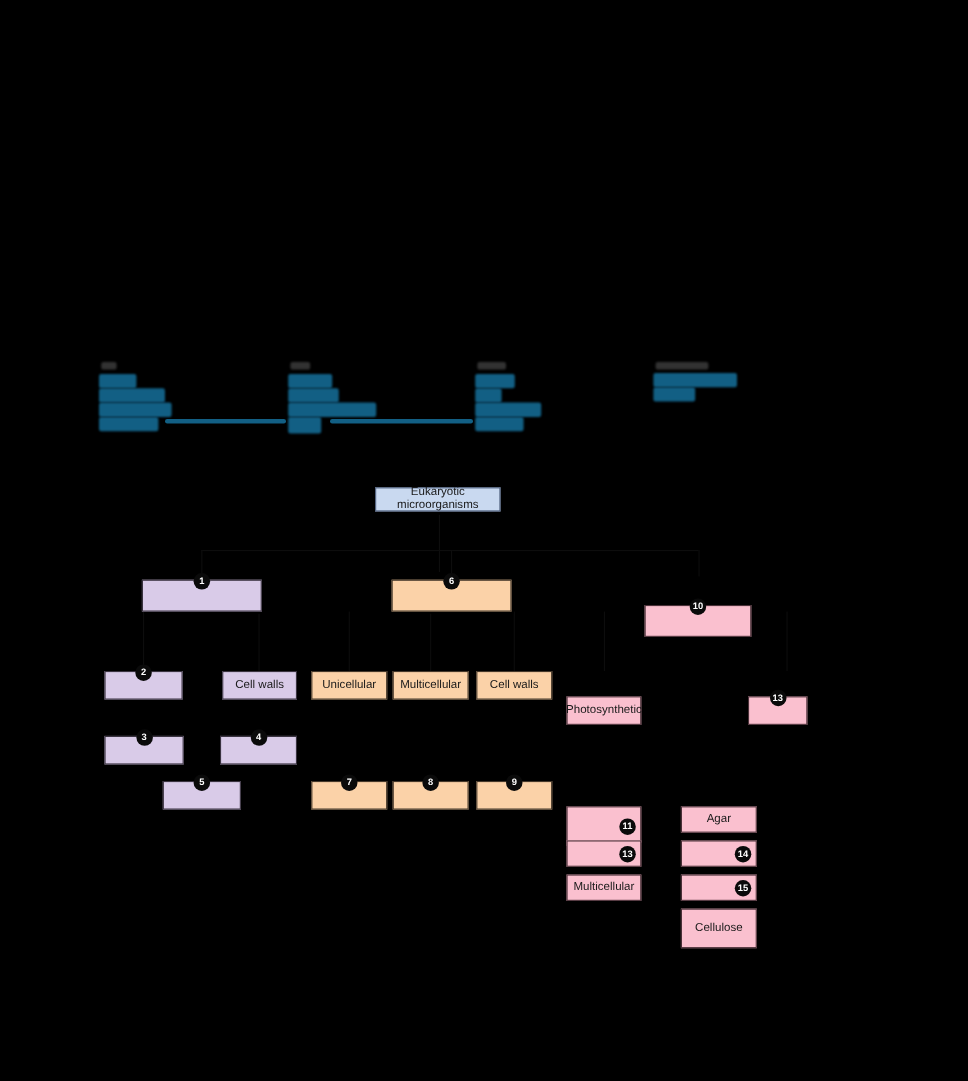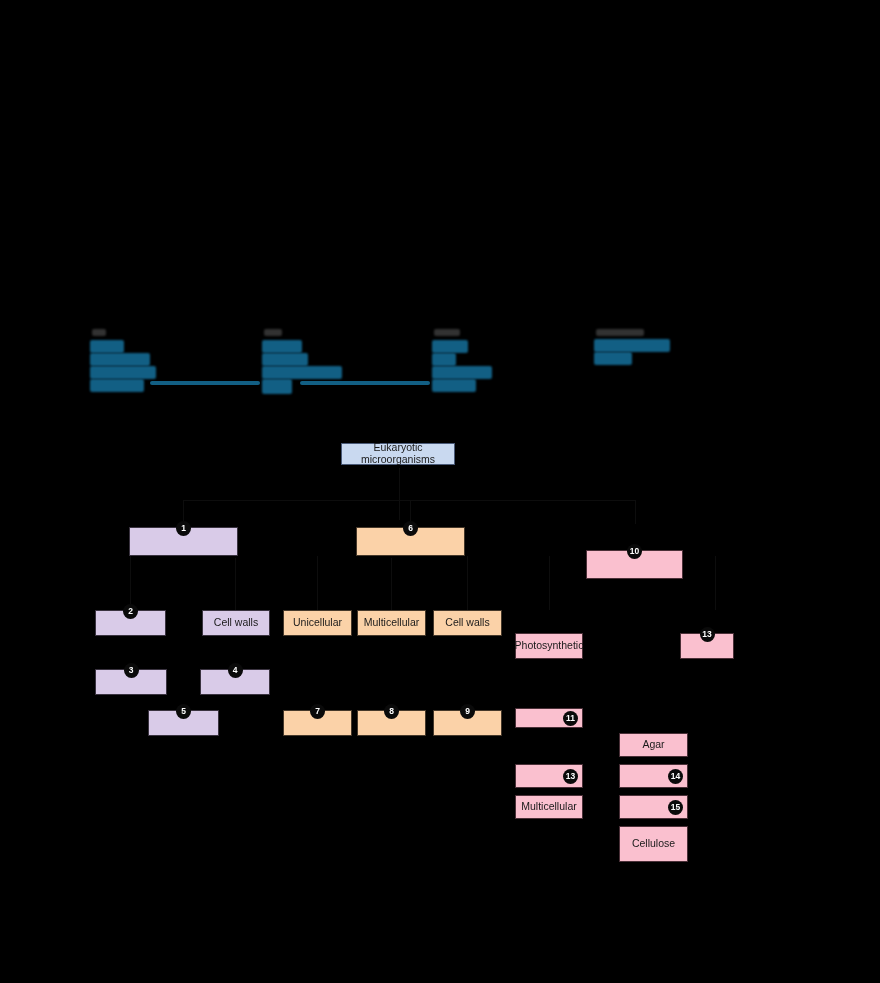--- a/index.html
+++ b/index.html
@@ -239,21 +239,21 @@
   <div class="cbox c-peach" style="left:357px; top:710px; width:69px; height:26px;">
     <span class="badge top-center">8</span>
     <span class="label"></span>
   </div>
 
   <div class="cbox c-peach" style="left:433px; top:710px; width:69px; height:26px;">
     <span class="badge top-center">9</span>
     <span class="label"></span>
   </div>
 
-  <div class="cbox c-pink" style="left:515px; top:685px; width:68px; height:20px;">
+  <div class="cbox c-pink" style="left:515px; top:710px; width:68px; height:36px;">
     <span class="badge right-in">11</span>
     <span class="label"></span>
   </div>
 
   <div class="cbox c-pink" style="left:515px; top:741px; width:68px; height:24px;">
     <span class="badge right-in">13</span>
     <span class="label"></span>
   </div>
 
   <div class="cbox c-pink" style="left:515px; top:772px; width:68px; height:24px;">

